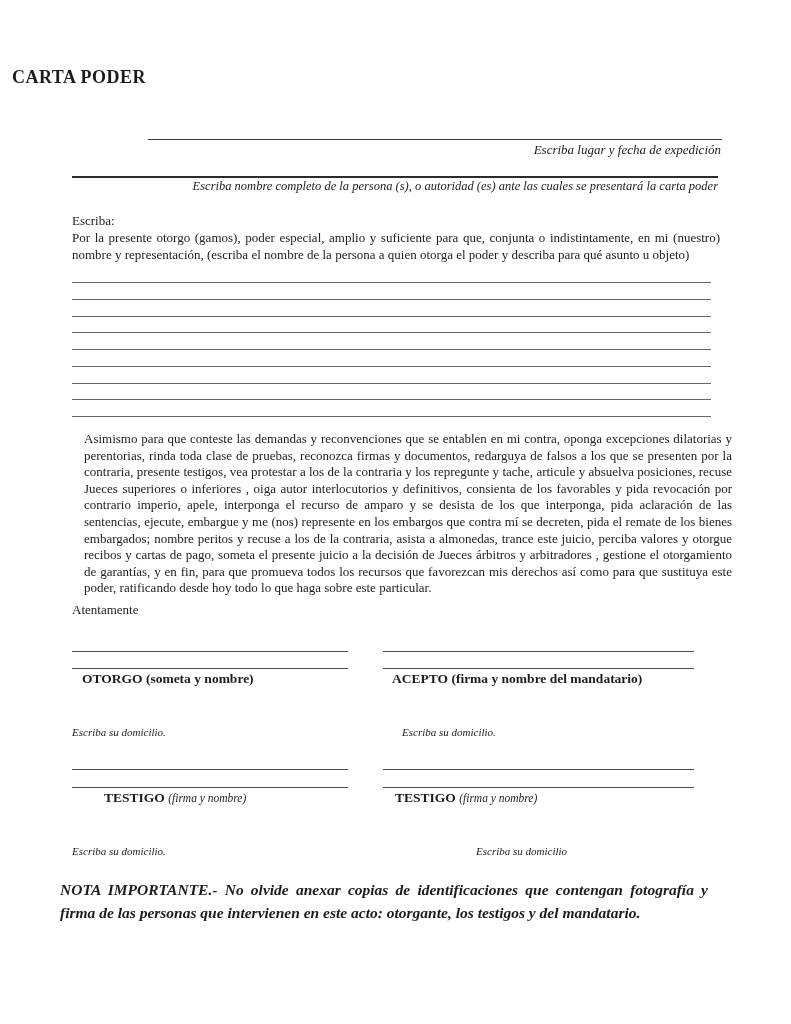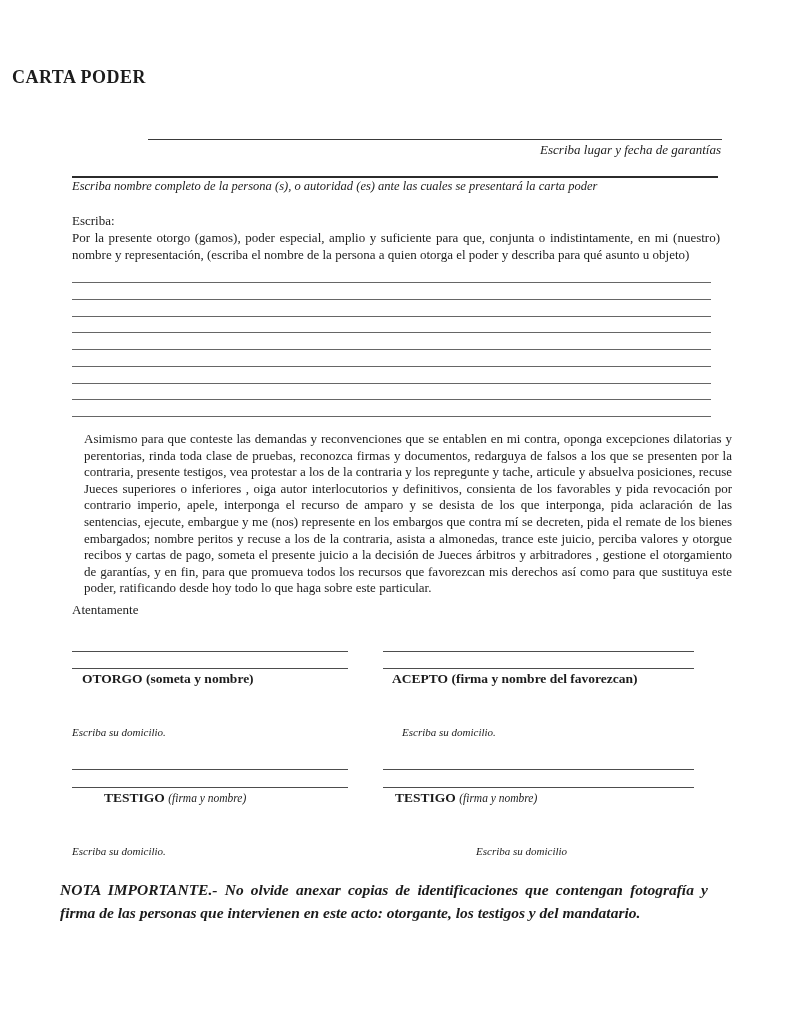--- a/index.html
+++ b/index.html
@@ -43,21 +43,21 @@
   .rule-addressee {
     top: 176px;
     left: 72px;
     width: 646px;
     border-top: 2px solid #2b2b2b;
   }
   .caption-addressee {
     top: 179px;
     left: 72px;
     width: 646px;
-    text-align: left;
+    text-align: right;
     font-style: italic;
     font-size: 12.5px;
   }
 
   .salutation {
     top: 213px;
     left: 72px;
     font-size: 13px;
   }
   .intro-paragraph {
@@ -126,21 +126,21 @@
   }
 </style>
 </head>
 <body>
 
 <div class="page">
 
   <div class="abs doc-title">CARTA PODER</div>
 
   <div class="abs rule-place-date"></div>
-  <div class="abs caption-place-date">Escriba lugar y fecha de garantías</div>
+  <div class="abs caption-place-date">Escriba lugar y fecha de expedición</div>
 
   <div class="abs rule-addressee"></div>
   <div class="abs caption-addressee">Escriba nombre completo de la persona (s), o autoridad (es) ante las cuales se presentará la carta poder</div>
 
   <div class="abs salutation">Escriba:</div>
   <div class="abs intro-paragraph">Por la presente otorgo (gamos), poder especial, amplio y suficiente para que, conjunta o indistintamente, en mi (nuestro) nombre y representación, (escriba el nombre de la persona a quien otorga  el poder y  describa para qué  asunto u objeto)</div>
 
   <div class="abs write-line" style="top:282px"></div>
   <div class="abs write-line" style="top:299px"></div>
   <div class="abs write-line" style="top:316px"></div>
@@ -154,21 +154,21 @@
   <div class="abs body-paragraph">Asimismo para que conteste las demandas y reconvenciones que se entablen en mi contra, oponga excepciones dilatorias y perentorias, rinda toda clase de pruebas,  reconozca firmas y documentos, redarguya de falsos a los que se presenten por la contraria, presente testigos, vea protestar a los de la contraria y los repregunte y tache, articule y absuelva posiciones, recuse Jueces superiores o inferiores , oiga autor interlocutorios y definitivos, consienta de los favorables y pida revocación por contrario imperio, apele, interponga el recurso de amparo y se desista de los que interponga, pida aclaración de las sentencias, ejecute, embargue y me (nos) represente en los embargos que contra mí se decreten, pida el remate de los bienes embargados; nombre peritos y recuse a los de la contraria, asista a almonedas, trance este juicio, perciba valores y otorgue recibos y cartas de pago, someta el presente juicio a la decisión de Jueces árbitros y arbitradores , gestione el otorgamiento de garantías, y en fin, para que promueva todos los recursos que favorezcan mis derechos así como para que sustituya este poder, ratificando desde hoy todo lo que haga sobre este particular.</div>
 
   <div class="abs closing">Atentamente</div>
 
   <div class="abs sig-line col-left" style="top:651px"></div>
   <div class="abs sig-line col-left" style="top:668px"></div>
   <div class="abs sig-line col-right" style="top:651px"></div>
   <div class="abs sig-line col-right" style="top:668px"></div>
 
   <div class="abs sig-label" style="top:671px; left:82px">OTORGO (someta y nombre)</div>
-  <div class="abs sig-label" style="top:671px; left:392px">ACEPTO (firma y nombre del favorezcan)</div>
+  <div class="abs sig-label" style="top:671px; left:392px">ACEPTO (firma y nombre del mandatario)</div>
 
   <div class="abs domicilio-note" style="top:690px; left:72px">Escriba su domicilio.</div>
   <div class="abs domicilio-note" style="top:690px; left:402px">Escriba su domicilio.</div>
 
   <div class="abs sig-line col-left" style="top:769px"></div>
   <div class="abs sig-line col-left" style="top:787px"></div>
   <div class="abs sig-line col-right" style="top:769px"></div>
   <div class="abs sig-line col-right" style="top:787px"></div>
 
   <div class="abs sig-label" style="top:790px; left:104px">

